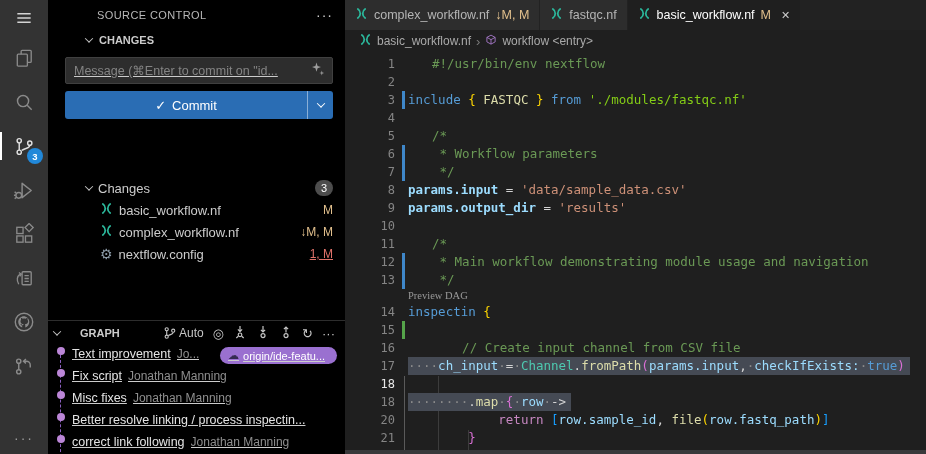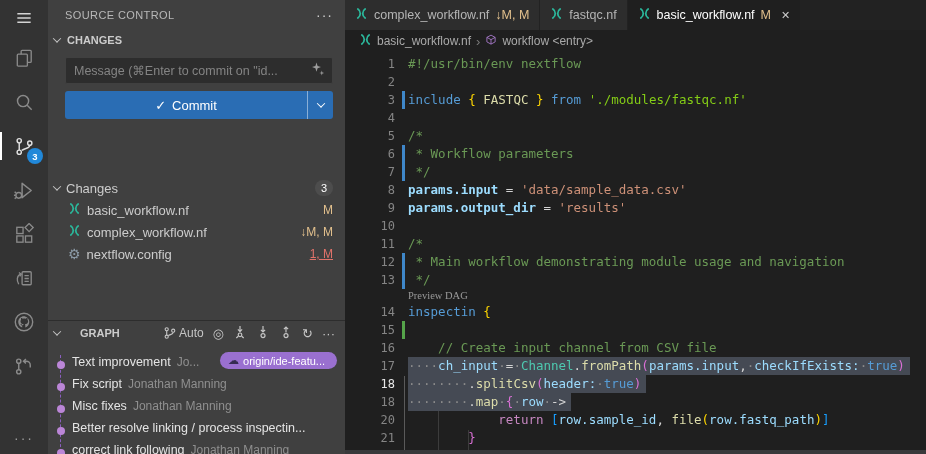--- a/index.html
+++ b/index.html
@@ -16,36 +16,36 @@
   .ab-item svg { display:block; }
   .ab-item.active::before { content:""; position:absolute; left:0; top:8px; bottom:8px;
                             width:2px; background:#ffffff; }
   .ab-badge { position:absolute; right:5px; bottom:4px; min-width:16px; height:16px;
               border-radius:9px; background:#2188d9; color:#fff; font-size:9.5px;
               display:flex; align-items:center; justify-content:center; font-weight:bold; }
   .ab-spacer { flex:1; }
   .ab-more { color:#9a9a9a; font-size:14px; letter-spacing:2px; padding-bottom:8px; cursor:pointer; }
 
   
-  .sidebar { width:297px; background:#404040; flex-shrink:0; position:relative;
-             color:#cccccc; overflow:hidden; }
+  .sidebar { width:297px; background:#000000; flex-shrink:0; position:relative;
+             color:#cccccc; overflow:hidden;padding-left:32px; }
   .sb-header { height:30px; display:flex; align-items:center; padding:0 12px 0 17px; }
   .sb-title { font-size:11px; color:#b8b8b8; letter-spacing:.4px; flex:1;
               white-space:nowrap; }
   .sb-more { color:#cccccc; font-size:14px; letter-spacing:1px; cursor:pointer; }
 
   .chev { display:inline-block; width:6px; height:6px; border-right:1.4px solid #c5c5c5;
           border-bottom:1.4px solid #c5c5c5; transform:rotate(45deg) translate(-1px,-1px); }
 
   .section-header { height:20px; display:flex; align-items:center; gap:7px; padding-left:6px;
                     font-size:11px; font-weight:bold; color:#cccccc; cursor:pointer; }
 
   .commit-input { position:absolute; left:17px; right:12px; top:57px; height:27px;
                   background:#2d2d2d; border:1px solid #404040; border-radius:2px;
-                  display:flex; align-items:center; padding:0 6px 0 8px; cursor:text; }
+                  display:flex; align-items:center; padding:0 6px 0 8px; cursor:text;text-decoration:underline; }
   .commit-input .placeholder { flex:1; font-size:12.5px; color:#848484; white-space:nowrap;
                                overflow:hidden; }
   .commit-btn { position:absolute; left:17px; right:12px; top:91px; height:28px;
                 background:#2a6db4; border-radius:3px; display:flex; align-items:center;
                 color:#ffffff; font-size:13px; cursor:pointer; }
   .commit-main { flex:1; display:flex; align-items:center; justify-content:center; gap:6px; }
   .commit-dd { width:26px; height:100%; border-left:1px solid rgba(255,255,255,.45);
                display:flex; align-items:center; justify-content:center; cursor:pointer; }
   .commit-dd .chev { border-color:#ffffff; }
 
@@ -67,22 +67,22 @@
   .graph-header { height:24px; display:flex; align-items:center; gap:20px; padding:0 10px 0 6px;
                   font-size:11px; font-weight:bold; color:#cccccc;justify-content:center; }
   .graph-title { flex:1; }
   .gh-tools { display:flex; align-items:center; gap:9px; font-weight:normal; }
   .gh-tools .glyph { font-size:13px; color:#c5c5c5; cursor:pointer; line-height:1; }
   .gh-auto { display:flex; align-items:center; gap:3px; font-size:12px; color:#c5c5c5;
              cursor:pointer; }
   .commit-list { position:relative; margin-top:2px; }
   .graph-rail { position:absolute; left:12px; top:8px; bottom:0;
                 border-left:1px dashed #8b5fbf; }
-  .commit-row { height:22px; display:flex; align-items:flex-end; gap:6px;
-                padding:0 8px 0 24px; position:relative; cursor:pointer; }
+  .commit-row { height:22px; display:flex; align-items:flex-start; gap:6px;
+                padding:0 8px 0 24px; position:relative; cursor:pointer;text-decoration:underline; }
   .commit-dot { position:absolute; left:8.5px; width:8px; height:8px; border-radius:50%;
                 background:#bb86d7; }
   .commit-msg { font-size:12.5px; color:#e4e4e4; white-space:nowrap; }
   .commit-author { font-size:12px; color:#8f8f8f; white-space:nowrap; overflow:hidden;
                    text-overflow:ellipsis; flex-shrink:1; }
   .branch-pill { margin-left:auto; background:#9a70d0; color:#ffffff; border-radius:9px;
                  height:17px; display:flex; align-items:center; gap:4px; padding:0 8px;
                  font-size:11px; white-space:nowrap; cursor:pointer; }
   .branch-pill .cloud { color:rgba(20,20,40,.75); font-size:11px; }
 
@@ -113,21 +113,21 @@
   .gbar.mod { background:#3f87c9; }
   .gbar.add { background:#55a44a; }
   .ctext { display:inline-block; margin-left:63px; }
   .ctext.selbg { background:#454a54; padding-right:5px; }
   .lens { height:14px; line-height:14px; padding-left:63px; font-size:10.5px; color:#9a9a9a;
           font-family:Liberation Serif, serif; cursor:pointer; }
   .hscroll { position:absolute; left:0; right:0; bottom:0; height:4px; background:#39393b;
              z-index:2; }
 
   
-  .tk-cmt { color:#6a9955; }
+  .tk-cmt { color:#6a9955;margin-left:24px; }
   .tk-kw  { color:#569cd6; }
   .tk-ctl { color:#c586c0; }
   .tk-str { color:#ce9178; }
   .tk-lnk { color:#84cc16; }
   .tk-fn  { color:#dcdcaa; }
   .tk-var { color:#9cdcfe; }
   .tk-prop{ color:#9cdcfe; font-weight:bold; }
   .tk-cls { color:#4ec9b0; }
   .tk-b1  { color:#ffd700; }
   .tk-b2  { color:#da70d6; }
@@ -404,21 +404,21 @@
           <div class="crow"><span class="lnum">9</span><span class="ctext"><span class="tk-prop">params.output_dir</span><span class="tk-pln"> = </span><span class="tk-str">'results'</span></span></div>
           <div class="crow"><span class="lnum">10</span><span class="ctext"></span></div>
           <div class="crow"><span class="lnum">11</span><span class="ctext"><span class="tk-cmt">/*</span></span></div>
           <div class="crow"><span class="lnum">12</span><span class="gbar mod"></span><span class="ctext"><span class="tk-cmt"> * Main workflow demonstrating module usage and navigation</span></span></div>
           <div class="crow"><span class="lnum">13</span><span class="gbar mod"></span><span class="ctext"><span class="tk-cmt"> */</span></span></div>
           <div class="lens">Preview DAG</div>
           <div class="crow"><span class="lnum">14</span><span class="ctext"><span class="tk-kw">inspectin </span><span class="tk-b1">{</span></span></div>
           <div class="crow"><span class="lnum">15</span><span class="gbar add"></span><span class="ctext"></span></div>
           <div class="crow"><span class="lnum">16</span><span class="ctext"><span class="tk-pln">    </span><span class="tk-cmt">// Create input channel from CSV file</span></span></div>
           <div class="crow"><span class="lnum">17</span><span class="ctext selbg"><span class="tk-ws">····</span><span class="tk-var">ch_input</span><span class="tk-ws">·</span><span class="tk-pln">=</span><span class="tk-ws">·</span><span class="tk-cls">Channel</span><span class="tk-pln">.</span><span class="tk-fn">fromPath</span><span class="tk-b2">(</span><span class="tk-var">params.input</span><span class="tk-pln">,</span><span class="tk-ws">·</span><span class="tk-var">checkIfExists:</span><span class="tk-ws">·</span><span class="tk-kw">true</span><span class="tk-b2">)</span></span></div>
-          <div class="crow"><span class="lnum cur">18</span><span class="ctext selbg"><span class="tk-ws">········</span><span class="tk-pln">.</span><span class="tk-fn">splitCsv</span><span class="tk-b2">(</span><span class="tk-var">header:</span><span class="tk-ws">·</span><span class="tk-kw">true</span><span class="tk-b2">)</span></span></div>
+          <div class="crow"><span class="lnum cur">18</span></div>
           <div class="crow"><span class="lnum">18</span><span class="ctext selbg"><span class="tk-ws">········</span><span class="tk-pln">.</span><span class="tk-fn">map</span><span class="tk-ws">·</span><span class="tk-b2">{</span><span class="tk-ws">·</span><span class="tk-var">row</span><span class="tk-ws">·</span><span class="tk-pln">-&gt;</span></span></div>
           <div class="crow"><span class="lnum">20</span><span class="ctext"><span class="tk-pln">            </span><span class="tk-ctl">return</span><span class="tk-pln"> </span><span class="tk-b3">[</span><span class="tk-var">row.sample_id</span><span class="tk-pln">, </span><span class="tk-fn">file</span><span class="tk-b1">(</span><span class="tk-var">row.fastq_path</span><span class="tk-b1">)</span><span class="tk-b3">]</span></span></div>
           <div class="crow"><span class="lnum">21</span><span class="ctext"><span class="tk-pln">        </span><span class="tk-b2">}</span></span></div>
         </div>
       <div class="hscroll"></div>
     </div>
   </div>
 </div>
 
 </body></html>

